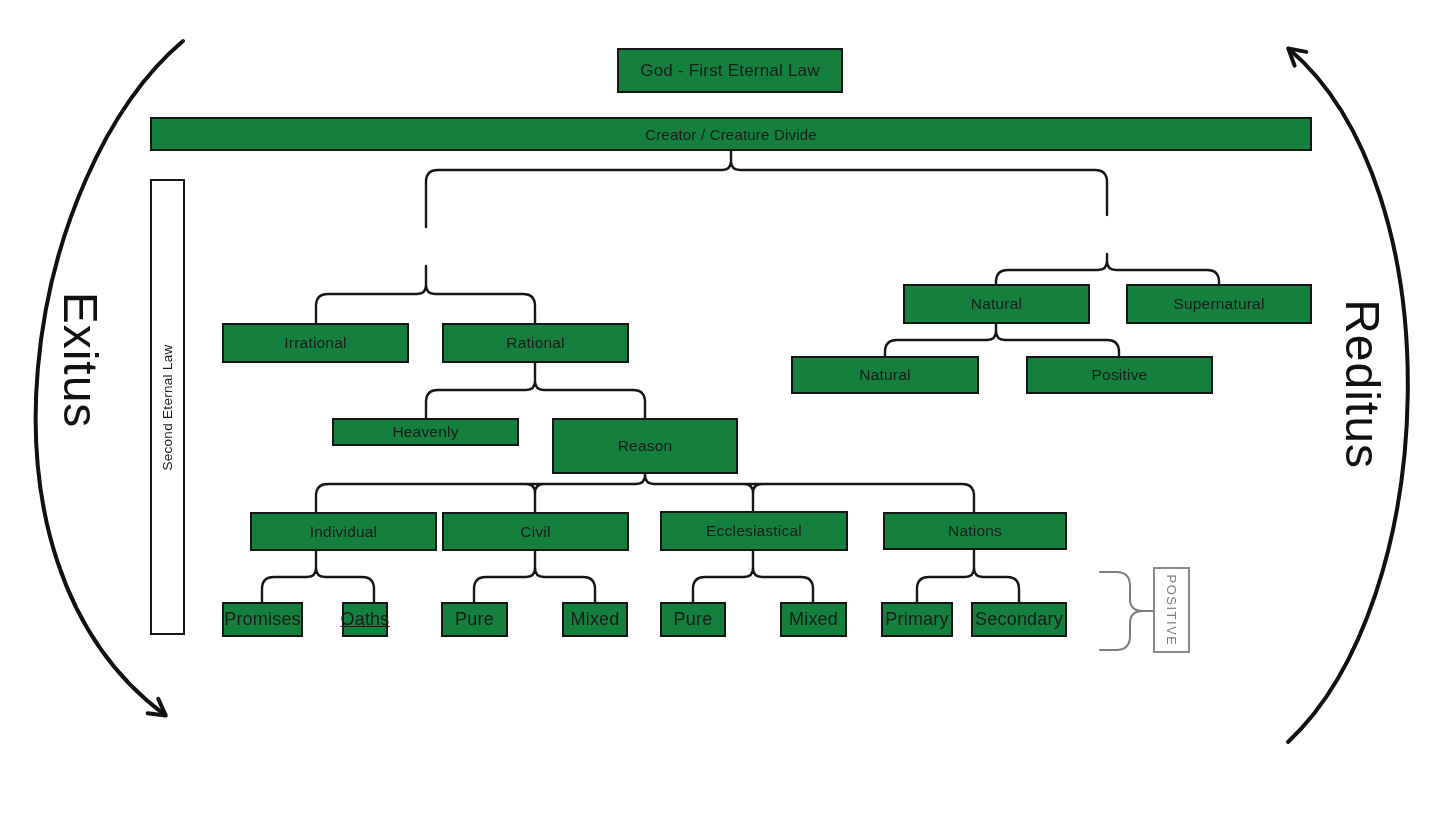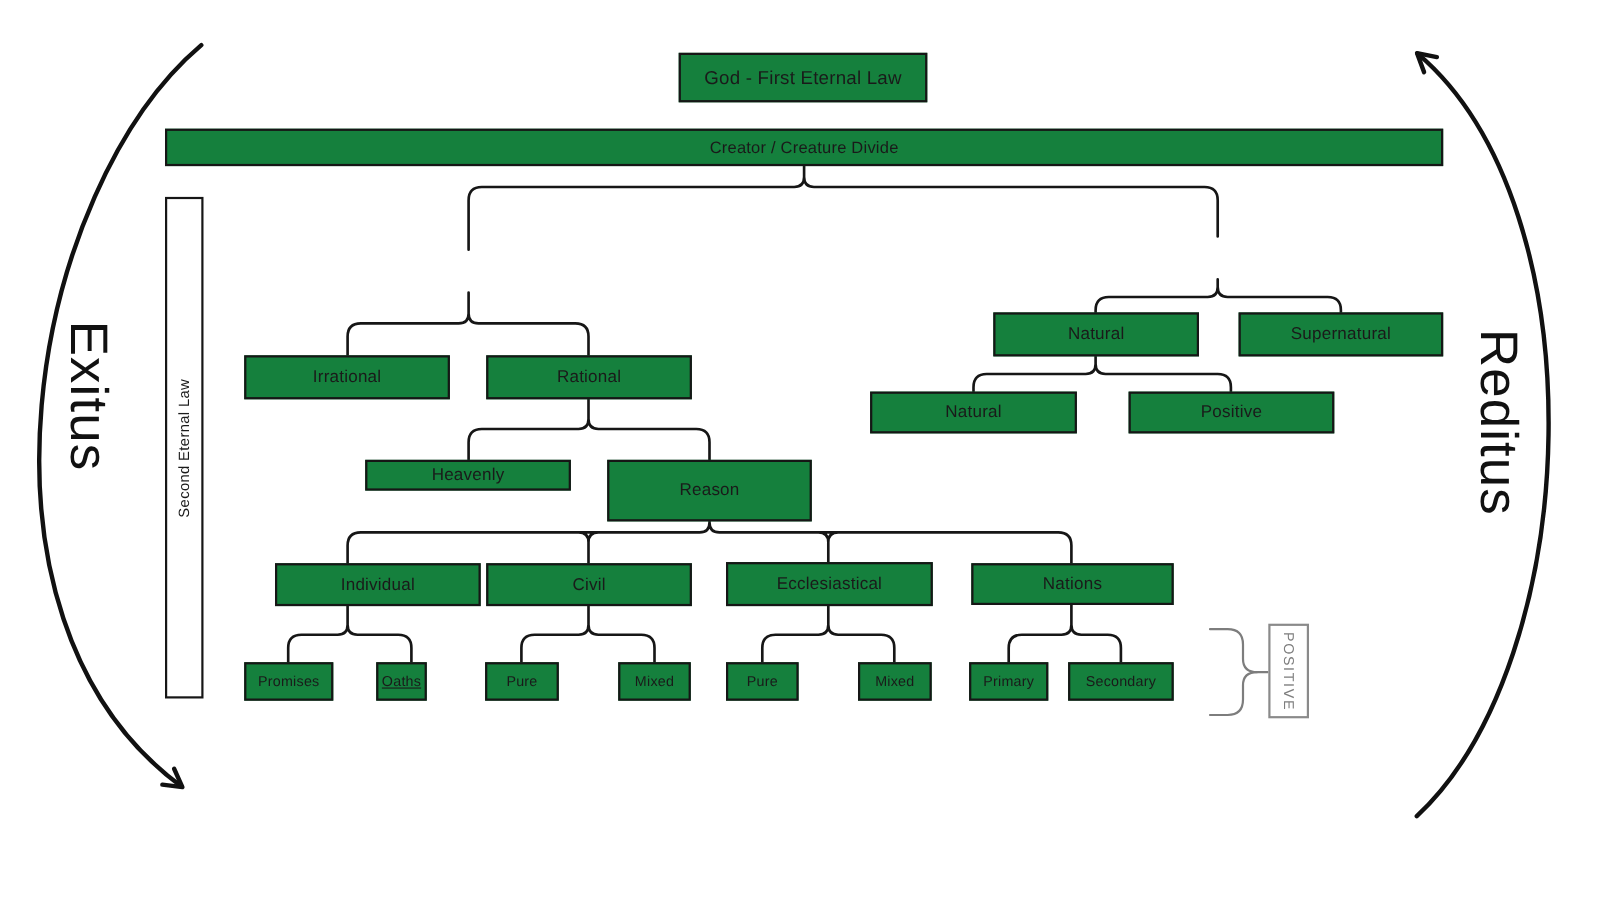--- a/index.html
+++ b/index.html
@@ -6,21 +6,21 @@
   .canvas{
     position:relative;width:1456px;height:819px;background:#ffffff;
     font-family:"Liberation Sans","DejaVu Sans",sans-serif;color:#1a1a1a;overflow:hidden;
   }
   svg.layer{position:absolute;left:0;top:0;z-index:1;}
   .node{
     position:absolute;z-index:2;box-sizing:border-box;background:#15803d;
     border:2px solid #161616;display:flex;align-items:center;justify-content:center;
     font-size:15.5px;letter-spacing:.2px;white-space:nowrap;
   }
-  .node.small{font-size:13px;}
+  .node.small{font-size:18px;}
   .node.god{font-size:17px;}
   .node.banner{font-size:15px;}
   .vbar{
     position:absolute;z-index:2;box-sizing:border-box;background:#fff;
     border:2px solid #161616;display:flex;align-items:center;justify-content:center;
   }
   .vbar .vtext{transform:rotate(-90deg);white-space:nowrap;font-size:13.5px;letter-spacing:.3px;}
   .sideword{
     position:absolute;z-index:2;font-size:48px;color:#111;white-space:nowrap;
     transform:translate(-50%,-50%) rotate(90deg);letter-spacing:1px;

